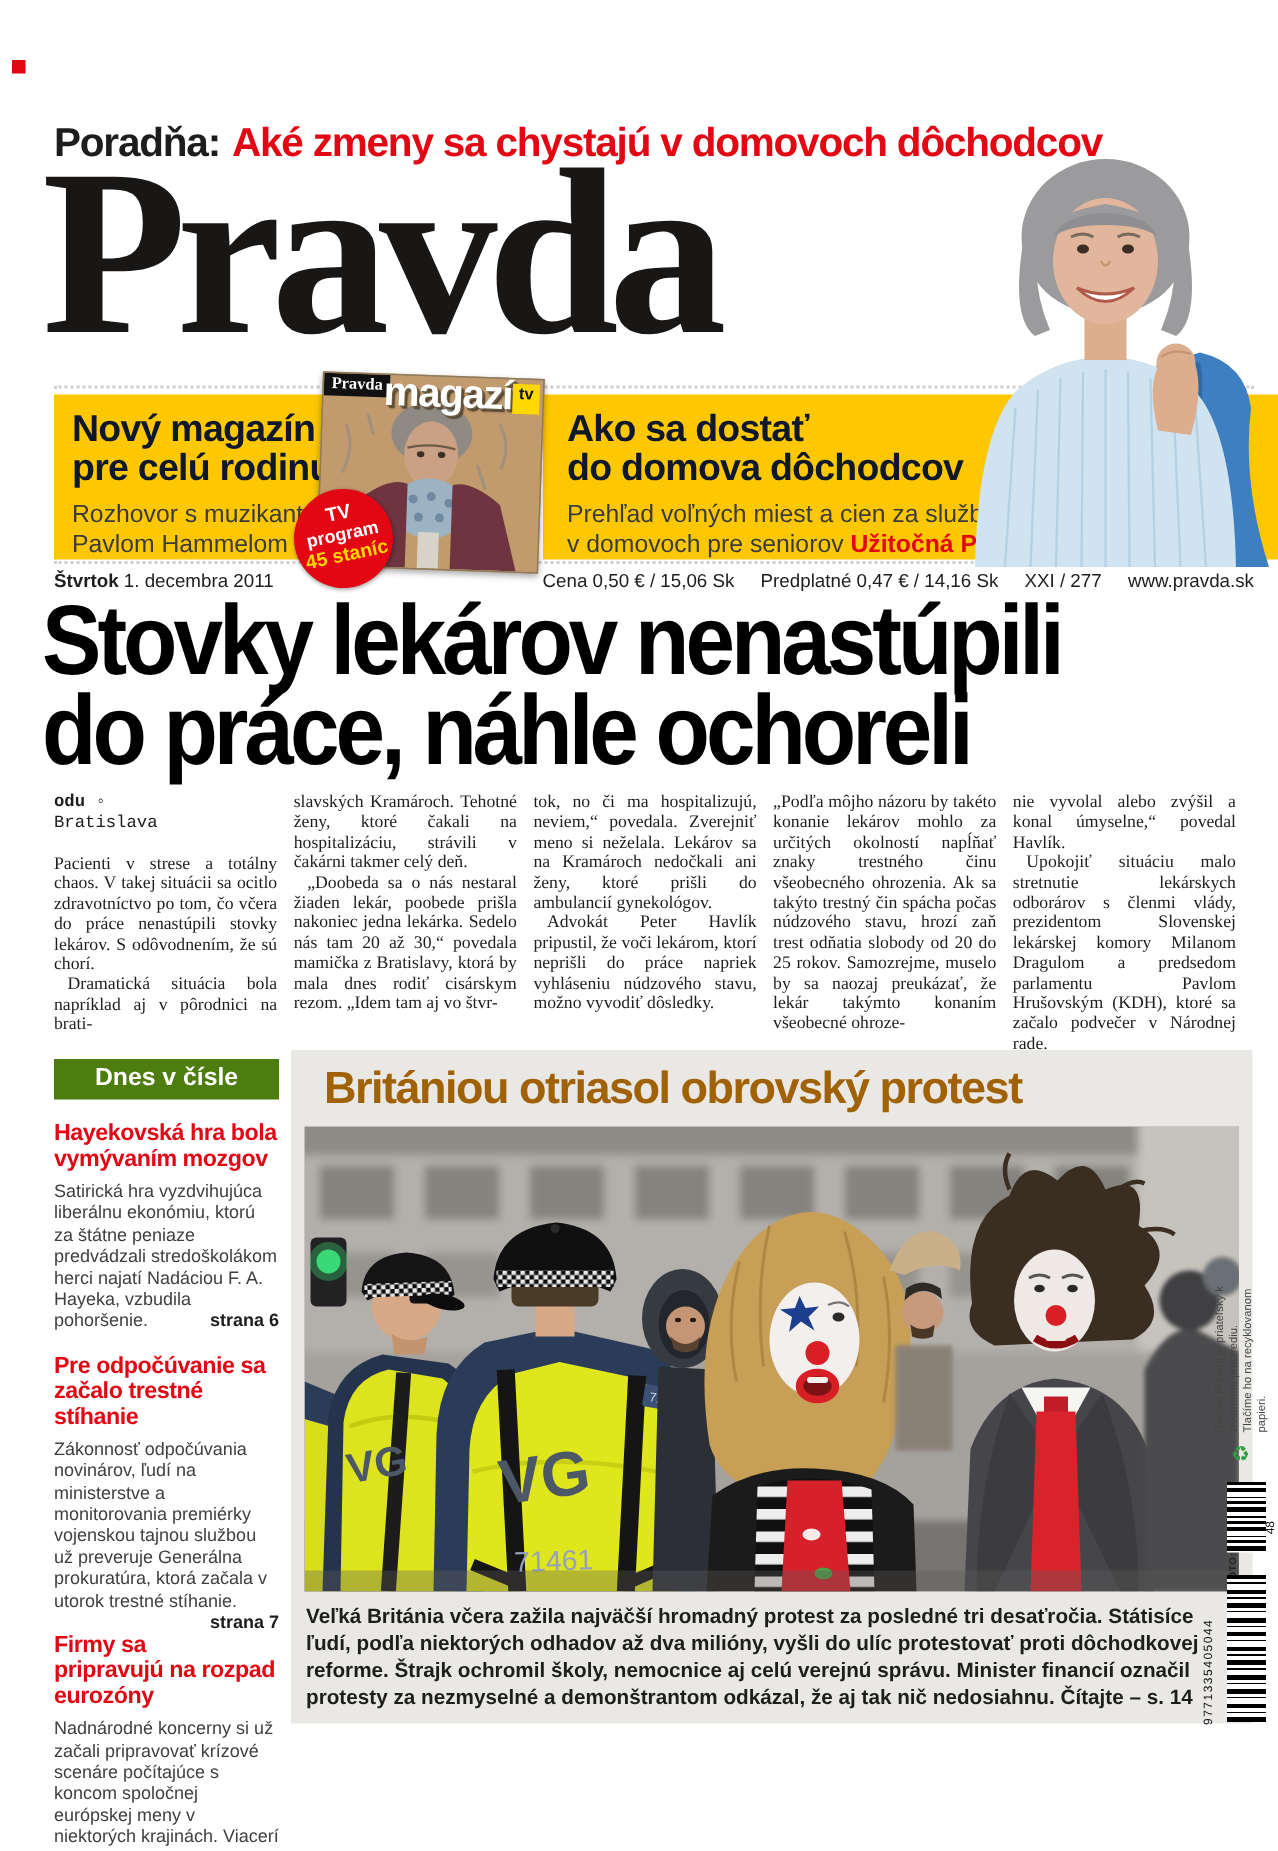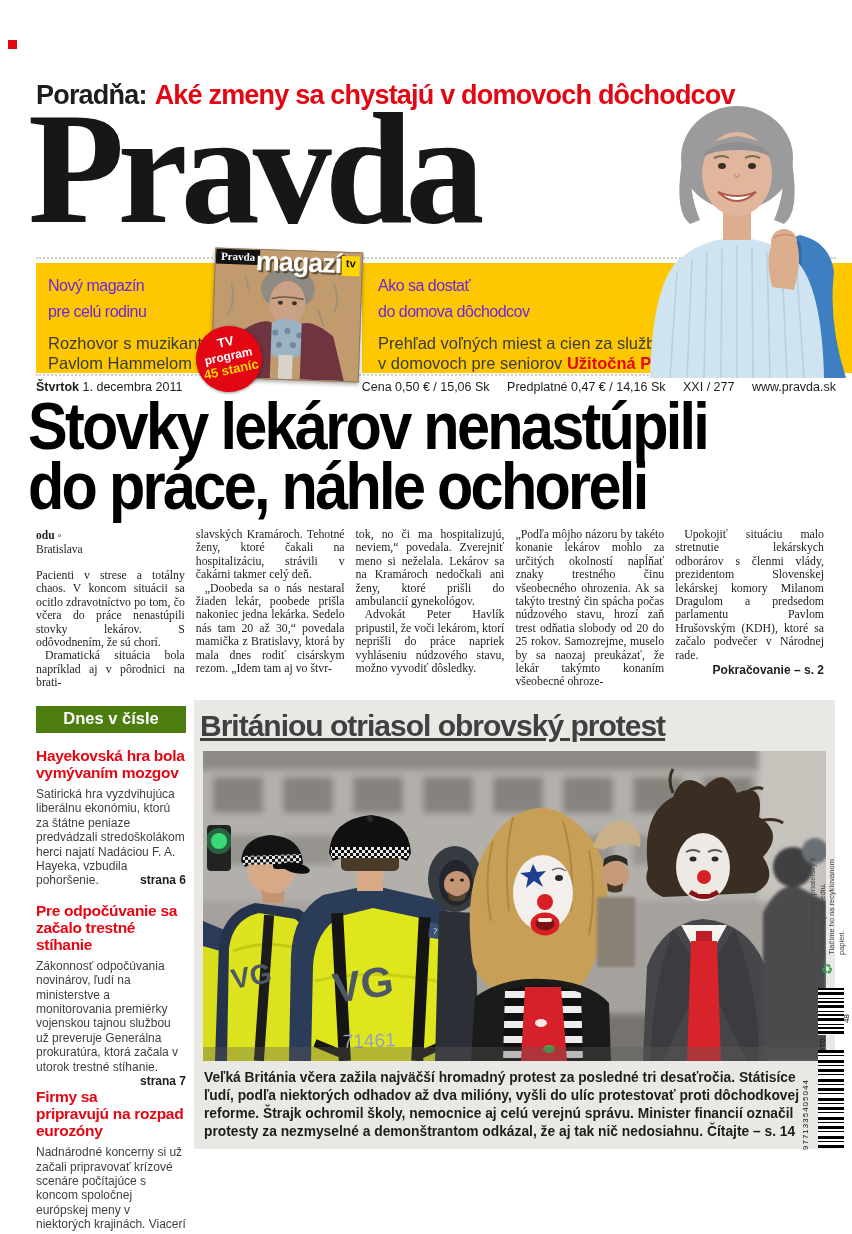--- a/index.html
+++ b/index.html
@@ -19,21 +19,21 @@
 
   .woman{position:absolute;right:0;top:92px;z-index:5;}
 
   
   .dots{position:absolute;left:36px;right:16px;border-top:2px dotted #cfcfcf;}
   .dots-top{top:257px;}
   .dots-bottom{top:374px;}
   .promo{position:absolute;top:263px;height:110px;background:#fdc702;z-index:1;box-sizing:border-box;padding:10px 12px;}
   .promo-left{left:36px;width:318px;}
   .promo-right{left:362px;width:572px;padding-left:16px;padding-right:150px;}
-  .promo-title{color:#6d28d9;font-weight:normal;font-size:16px;line-height:26px;letter-spacing:-0.5px;}
+  .promo-title{color:#0f172a;font-weight:bold;font-size:25px;line-height:26px;letter-spacing:-0.5px;}
   .promo-sub{margin-top:8px;color:#3b3b3b;font-size:16.5px;line-height:20px;}
   .promo-brand{color:#e30613;font-weight:bold;}
 
   
   .mag-cover{position:absolute;left:213px;top:250px;width:146px;height:128px;background:#c19a6e;
              transform:rotate(2deg);z-index:3;border:1px solid #8d7a5e;overflow:hidden;
              box-shadow:0 2px 4px rgba(0,0,0,.35);}
   .mag-brand{position:absolute;left:0;top:0;background:#111;color:#fff;font-family:"Liberation Serif",serif;
              font-weight:bold;font-size:11px;padding:1px 5px 2px;z-index:2;}
   .mag-title{position:absolute;left:40px;top:-4px;color:#fff;font-weight:bold;font-size:27px;letter-spacing:-1px;
@@ -56,35 +56,35 @@
   
   .headline{position:absolute;left:28px;top:396px;margin:0;font-size:66px;line-height:60px;
             font-weight:bold;letter-spacing:-3px;color:#000000;}
   .hl-line{transform:scaleX(.9);transform-origin:0 0;white-space:nowrap;}
 
   
   .lead-body{position:absolute;left:36px;top:528px;width:788px;display:flex;gap:11px;}
   .col{flex:1;font-family:"Liberation Serif",serif;font-size:11.8px;line-height:13.4px;text-align:justify;}
   .col p{margin:0;}
   .col p.ind{text-indent:9px;}
-  .byline{font-family:Liberation Serif, serif;margin-bottom:13px;font-size:11.5px;line-height:14px;}
+  .byline{font-family:Liberation Mono, monospace;margin-bottom:13px;font-size:11.5px;line-height:14px;}
   .by-name{font-weight:bold;}
   .cont{font-weight:bold;text-align:right;font-size:12px;margin-top:2px;font-family:"Liberation Sans",sans-serif;}
 
   
   .sidebar{position:absolute;left:36px;top:706px;width:150px;}
   .sb-head{background:#4d7c0f;color:#fff;font-weight:bold;font-size:16.5px;text-align:center;padding:3px 0 5px;}
   .sb-item{margin-top:14px;}
   .sb-title{margin:0;color:#e30613;font-size:15.5px;line-height:17px;font-weight:bold;letter-spacing:-0.3px;}
   .sb-body{margin:6px 0 0;font-size:12px;line-height:14.4px;color:#3f3f3f;}
   .sb-page{float:right;font-weight:bold;color:#1d1d1b;}
 
   
   .protest{position:absolute;left:194px;top:700px;width:641px;background:#e9e8e5;padding-bottom:6px;}
-  .protest-hl{margin:0;padding:9px 6px 3px;font-size:30px;font-weight:bold;letter-spacing:-1px;color:#404040;text-decoration:underline;}
+  .protest-hl{margin:0;padding:9px 22px 3px;font-size:30px;font-weight:bold;letter-spacing:-1px;color:#a16207;}
   .photo-wrap{position:relative;margin:5px 9px 0;width:623px;height:310px;background:#b3b0ab;overflow:hidden;}
   .credit{position:absolute;right:0px;bottom:4px;writing-mode:vertical-rl;transform:rotate(180deg);
           font-size:6.5px;font-weight:bold;color:#222;letter-spacing:.5px;}
   .caption{margin:8px 10px 2px;font-size:13.8px;line-height:18px;font-weight:bold;color:#1d1d1b;}
 
   
   .eco{position:absolute;right:6px;top:845px;display:flex;flex-direction:column;align-items:center;}
   .eco-text{writing-mode:vertical-rl;transform:rotate(180deg);font-size:7.5px;line-height:9.5px;color:#444;height:110px;}
   .eco-icon{margin-top:6px;color:#2f9e44;font-size:14px;}
   .barcode{position:absolute;right:8px;top:988px;width:40px;height:164px;}
@@ -222,21 +222,21 @@
     <div class="hl-line">do práce, náhle ochoreli</div>
   </h1>
 
   <div class="lead-body">
     <div class="col">
       <div class="byline">
         <div class="by-name">odu ◦</div>
         <div class="by-place">Bratislava</div>
       </div>
       <div>
-          <p>Pacienti v strese a totálny chaos. V koncom situácii sa ocitlo zdravotníctvo po tom, čo včera do práce nenastúpili stovky lekárov. S odôvodnením, že sú chorí.</p>
+          <p>Pacienti v strese a totálny chaos. V takej situácii sa ocitlo zdravotníctvo po tom, čo včera do práce nenastúpili stovky lekárov. S odôvodnením, že sú chorí.</p>
           <p class="ind">Dramatická situácia bola napríklad aj v pôrodnici na brati-</p>
         </div>
     </div>
     <div class="col">
         <div>
           <p>slavských Kramároch. Tehotné ženy, ktoré čakali na hospitalizáciu, strávili v čakárni takmer celý deň.</p>
           <p class="ind">„Doobeda sa o nás nestaral žiaden lekár, poobede prišla nakoniec jedna lekárka. Sedelo nás tam 20 až 30,“ povedala mamička z Bratislavy, ktorá by mala dnes rodiť cisárskym rezom. „Idem tam aj vo štvr-</p>
         </div>
       </div>
     <div class="col">
@@ -245,20 +245,21 @@
           <p class="ind">Advokát Peter Havlík pripustil, že voči lekárom, ktorí neprišli do práce napriek vyhláseniu núdzového stavu, možno vyvodiť dôsledky.</p>
         </div>
       </div>
     <div class="col">
         <div>
           <p>„Podľa môjho názoru by takéto konanie lekárov mohlo za určitých okolností napĺňať znaky trestného činu všeobecného ohrozenia. Ak sa takýto trestný čin spácha počas núdzového stavu, hrozí zaň trest odňatia slobody od 20 do 25 rokov. Samozrejme, muselo by sa naozaj preukázať, že lekár takýmto konaním všeobecné ohroze-</p>
         </div>
       </div>
     <div class="col">
       <div>
+          <p>nie vyvolal alebo zvýšil a konal úmyselne,“ povedal Havlík.</p>
           <p class="ind">Upokojiť situáciu malo stretnutie lekárskych odborárov s členmi vlády, prezidentom Slovenskej lekárskej komory Milanom Dragulom a predsedom parlamentu Pavlom Hrušovským (KDH), ktoré sa začalo podvečer v Národnej rade.</p>
         </div>
       <div class="cont">Pokračovanie – s. 2</div>
     </div>
   </div>
 
   <div class="sidebar">
     <div class="sb-head">Dnes v čísle</div>
     <div>
     <div class="sb-item">

